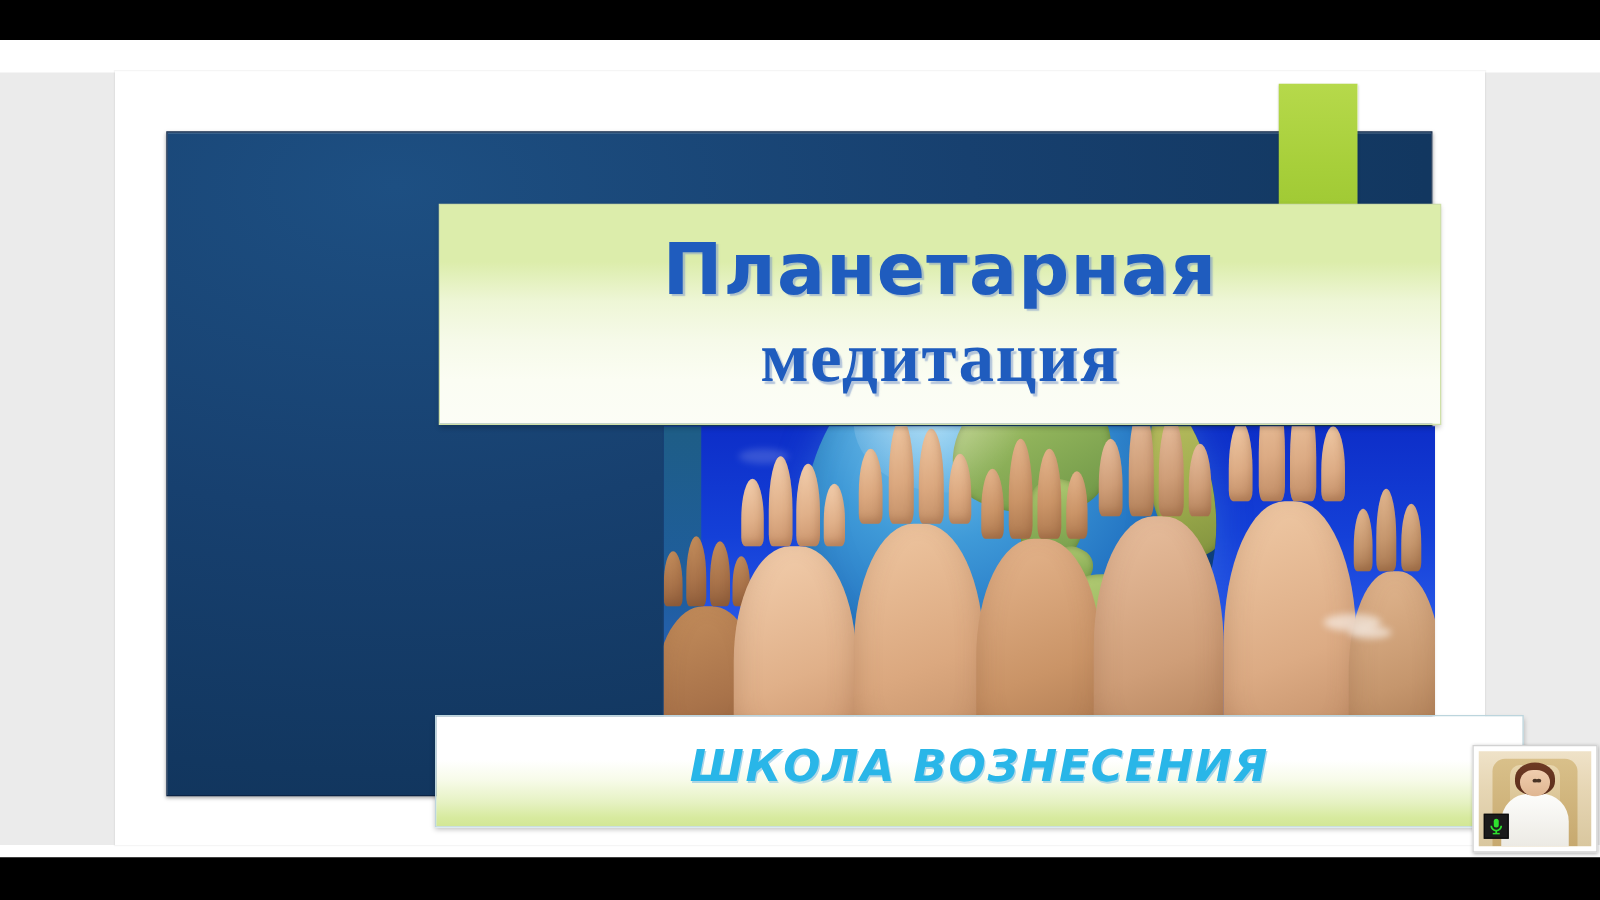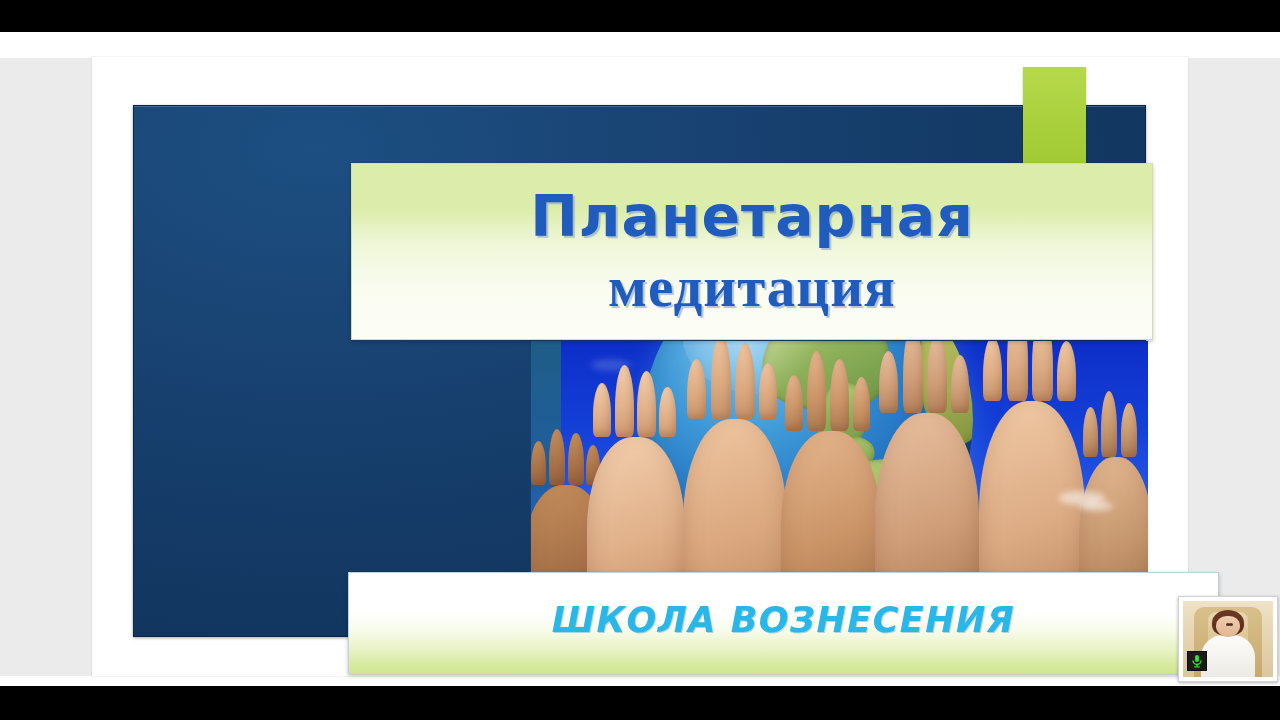--- a/index.html
+++ b/index.html
@@ -157,21 +157,21 @@
   .hand.h1 { left:-6px;  width:82px;  height:122px; background:linear-gradient(160deg,#c58f5d 0%,#a9734a 60%,#8d5c3a 100%); }
   .hand.h2 { left:56px;  width:98px;  height:170px; background:linear-gradient(160deg,#f3cfae 0%,#e0b089 60%,#c9926a 100%); }
   .hand.h3 { left:152px; width:104px; height:188px; background:linear-gradient(160deg,#efc7a2 0%,#dba87f 60%,#c18e66 100%); }
   .hand.h4 { left:250px; width:100px; height:176px; background:linear-gradient(160deg,#e6b68e 0%,#ca9467 60%,#a9754c 100%); }
   .hand.h5 { left:344px; width:104px; height:194px; background:linear-gradient(160deg,#e9c0a0 0%,#cf9e78 60%,#ae7c55 100%); }
   .hand.h6 { left:448px; width:106px; height:206px; background:linear-gradient(160deg,#f0caa6 0%,#dcab84 60%,#be8a63 100%); }
   .hand.h7 { left:548px; width:74px;  height:150px; background:linear-gradient(160deg,#e4b992 0%,#c5966d 60%,#a4744d 100%); }
 
   
   .banner {
-    position:absolute; left:214px; top:466px; width:871px; height:102px;
+    position:absolute; left:214px; top:466px; width:871px; height:90px;
     background:linear-gradient(180deg,
       #ffffff 0%, #ffffff 40%, #f7fbe9 58%, #e6f2c3 78%, #d7ea9f 92%, #d2e795 100%);
     border:1px solid #bcd5dd;
     box-shadow:0 2px 4px rgba(0,0,0,.25);
     display:flex; align-items:center; justify-content:center;
     z-index:7;
   }
   .banner-text {
     font-family:"DejaVu Sans", sans-serif;
     font-weight:700; font-style:italic;

